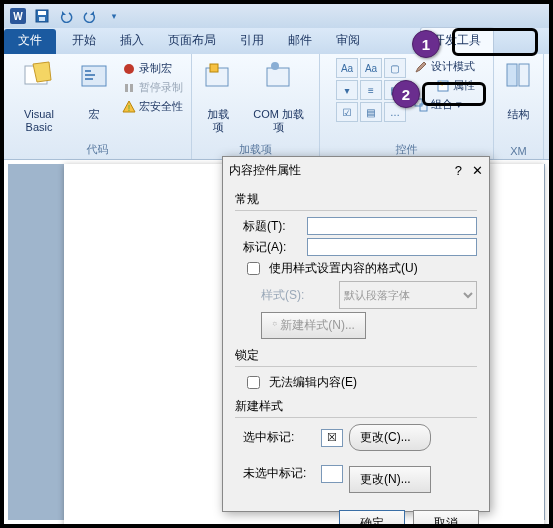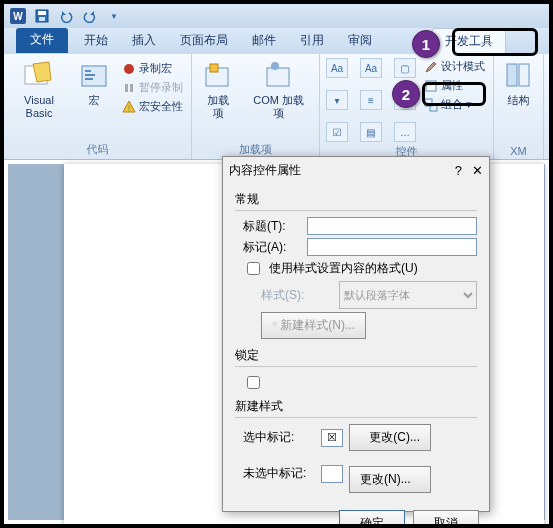--- a/index.html
+++ b/index.html
@@ -4,39 +4,39 @@
 <style>
   * { box-sizing: border-box; font-family: "Microsoft YaHei", SimSun, Arial, sans-serif; }
   body { margin: 0; background: #fff; width: 553px; height: 528px; overflow: hidden; position: relative; border: 4px solid #000; }
   
   
   .titlebar { height: 24px; background: linear-gradient(#dbe6f4,#c5d9ed); display: flex; align-items: center; padding: 0 4px; gap: 4px; }
   .titlebar .icon-btn { width: 20px; height: 20px; display: flex; align-items: center; justify-content: center; cursor: pointer; }
   .word-icon { width:16px; height:16px; background:#2b579a; color:#fff; font-size:10px; font-weight:bold; display:flex; align-items:center; justify-content:center; border-radius:2px;}
   
   
-  .tabs { height: 26px; background: linear-gradient(#dbe9f8,#c8dbef); display: flex; align-items: flex-start; padding-left: 12px; font-size: 12px; color: #1f3864; position: relative; }
+  .tabs { height: 26px; background: linear-gradient(#dbe9f8,#c8dbef); display: flex; align-items: center; padding-left: 0; font-size: 12px; color: #1f3864; position: relative; }
   .tab { padding: 4px 12px 6px; cursor: pointer; }
   .tab.file { background: #1b5aa0; color: #fff; border-radius: 3px 3px 0 0; padding: 3px 14px 5px; margin-right:4px;}
   .tab.active { background: #f5faff; border: 1px solid #b6c9de; border-bottom: none; border-radius: 3px 3px 0 0; }
   .tab.dev { position: relative; }
   .callout { position:absolute; width:28px; height:28px; background:#6a2d8e; border-radius:50%; color:#fff; display:flex; align-items:center; justify-content:center; font-weight:bold; font-size:15px; border:1px solid #4d1f68; box-shadow:1px 1px 3px rgba(0,0,0,0.4); z-index:50;}
   .highlight-box { position:absolute; border:3px solid #000; border-radius:6px; z-index:49; pointer-events:none;}
   
   
   .ribbon { height: 106px; background: linear-gradient(#f5faff,#dce8f5); border-bottom:1px solid #a9bfd6; display:flex; font-size:11px; color:#1f3864;}
   .group { border-right:1px solid #c1d3e6; padding: 4px 6px 2px; display:flex; flex-direction:column; align-items:center; justify-content:space-between;}
   .group-content { display:flex; gap:6px; flex:1; align-items:flex-start;}
   .group-label { font-size:11px; color:#5a7aa0; padding-top:2px;}
-  .big-btn { display:flex; flex-direction:column; align-items:center; gap:2px; padding:2px 4px; cursor:pointer; text-align:center; line-height:1.2;}
+  .big-btn { display:flex; flex-direction:column; align-items:center; gap:16px; padding:2px 4px; cursor:pointer; text-align:center; line-height:1.2;}
   .big-btn .ico { width:32px; height:32px; display:flex; align-items:center; justify-content:center;}
   .small-btn { display:flex; align-items:center; gap:3px; font-size:11px; padding:1px 2px; cursor:pointer; white-space:nowrap;}
   .small-stack { display:flex; flex-direction:column; gap:2px; padding-top:2px;}
   .disabled { color:#9aa8b8;}
-  .ctrl-grid { display:grid; grid-template-columns:repeat(3,22px); grid-auto-rows:20px; gap:12px; }
+  .ctrl-grid { display:grid; grid-template-columns:repeat(3,22px); grid-auto-rows:20px; gap:2px; }
   .ctrl-grid .cell { border:1px solid #b9cde0; background:#eaf2fb; cursor:pointer; display:flex; align-items:center; justify-content:center; font-size:10px; color:#3b6ea5;}
   
   
   .docarea { position:absolute; top:160px; left:4px; right:4px; bottom:4px; background:#9fb5cc; }
   .page { position:absolute; left:56px; top:0; width:480px; height:380px; background:#fff; box-shadow:0 1px 6px rgba(0,0,0,0.3);}
   
   
   .dialog { position:absolute; left:218px; top:152px; width:268px; height:356px; background:#f0f0f0; border:1px solid #888; box-shadow:2px 2px 10px rgba(0,0,0,0.35); font-size:12px; color:#000; z-index:60;}
   .dlg-title { height:26px; display:flex; align-items:center; justify-content:space-between; padding:0 6px; font-size:12px;}
   .dlg-title .right { display:flex; gap:10px; font-size:13px;}
@@ -85,22 +85,22 @@
       </svg>
   </div>
   <div class="icon-btn" style="font-size:9px;color:#2b6cb0;">▾</div>
 </div>
 
 <div class="tabs">
   <div class="tab file">文件</div>
   <div class="tab">开始</div>
   <div class="tab">插入</div>
   <div class="tab">页面布局</div>
+  <div class="tab">引用</div>
   <div class="tab">邮件</div>
-  <div class="tab">引用</div>
   <div class="tab">审阅</div>
   <div style="width:48px;"></div>
   <div class="tab active dev">开发工具</div>
 </div>
 
 <div class="callout" style="left:408px; top:26px;">1</div>
 <div class="highlight-box" style="left:448px; top:24px; width:86px; height:28px;"></div>
 
 <div class="ribbon">
 
@@ -189,21 +189,21 @@
         <div class="cell">▤</div>
         <div class="cell">…</div>
       </div>
       <div class="small-stack" style="padding-top:0;">
         <div class="small-btn">
             <svg width="14" height="14">
               <path d="M2 12 L4 8 L10 2 L12 4 L6 10 Z" fill="#b98" stroke="#865"></path>
             </svg>
             <span>设计模式</span>
           </div>
-        <div class="small-btn" style="position:relative;">
+        <div class="small-btn" style="position:relative;justify-content:flex-end;">
             <svg width="14" height="14">
               <rect x="2" y="2" width="10" height="10" fill="#fff" stroke="#5a8bc0"></rect>
               <path d="M5 2 L7 7 L2 5 Z" fill="#f4c542"></path>
             </svg>
             <span>属性</span>
           </div>
         <div class="small-btn">
             <svg width="14" height="14">
               <rect x="1" y="1" width="7" height="7" fill="none" stroke="#5a8bc0"></rect>
               <rect x="6" y="6" width="7" height="7" fill="none" stroke="#5a8bc0"></rect>
@@ -266,28 +266,29 @@
         <select disabled=""><option>默认段落字体</option></select>
       </div>
     <div class="row" style="margin-left:26px;">
         <button class="btn" disabled=""><span style="color:#bbb; font-size:10px;">꙳ </span><span>新建样式(N)...</span></button>
       </div>
 
     <div class="section-h" style="margin-top:8px;">锁定</div>
     <div class="section-line"></div>
     <div class="chk">
         <input type="checkbox" style="">
+        <span>无法编辑内容(E)</span>
       </div>
 
     <div class="section-h" style="margin-top:6px;">新建样式</div>
     <div class="section-line"></div>
     <div class="row">
         <label class="w72">选中标记:</label>
         <div class="symbox">☒</div>
-        <button class="btn" style="min-width:82px; text-align:right;">更改(C)...</button>
+        <button class="btn" style="min-width:82px; text-align:left;border-radius:11px;">更改(C)...</button>
       </div>
     <div class="row">
         <label class="w72">未选中标记:</label>
         <div class="symbox"></div>
         <button class="btn" style="min-width:82px; text-align:left;margin-top:12px;">更改(N)...</button>
       </div>
   </div>
   <div class="dlg-foot">
     <button class="btn" style="border:1px solid #3a6ea5;">确定</button>
     <button class="btn">取消</button>

